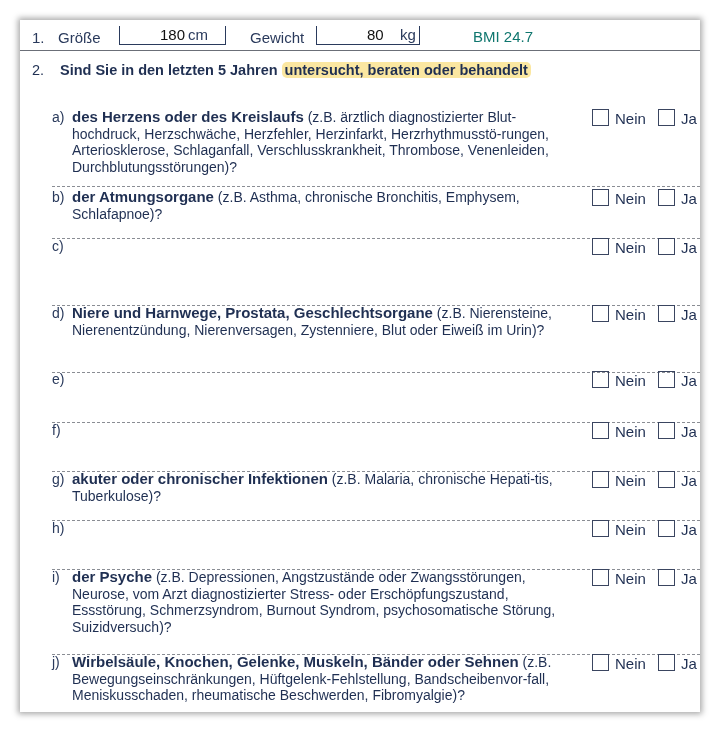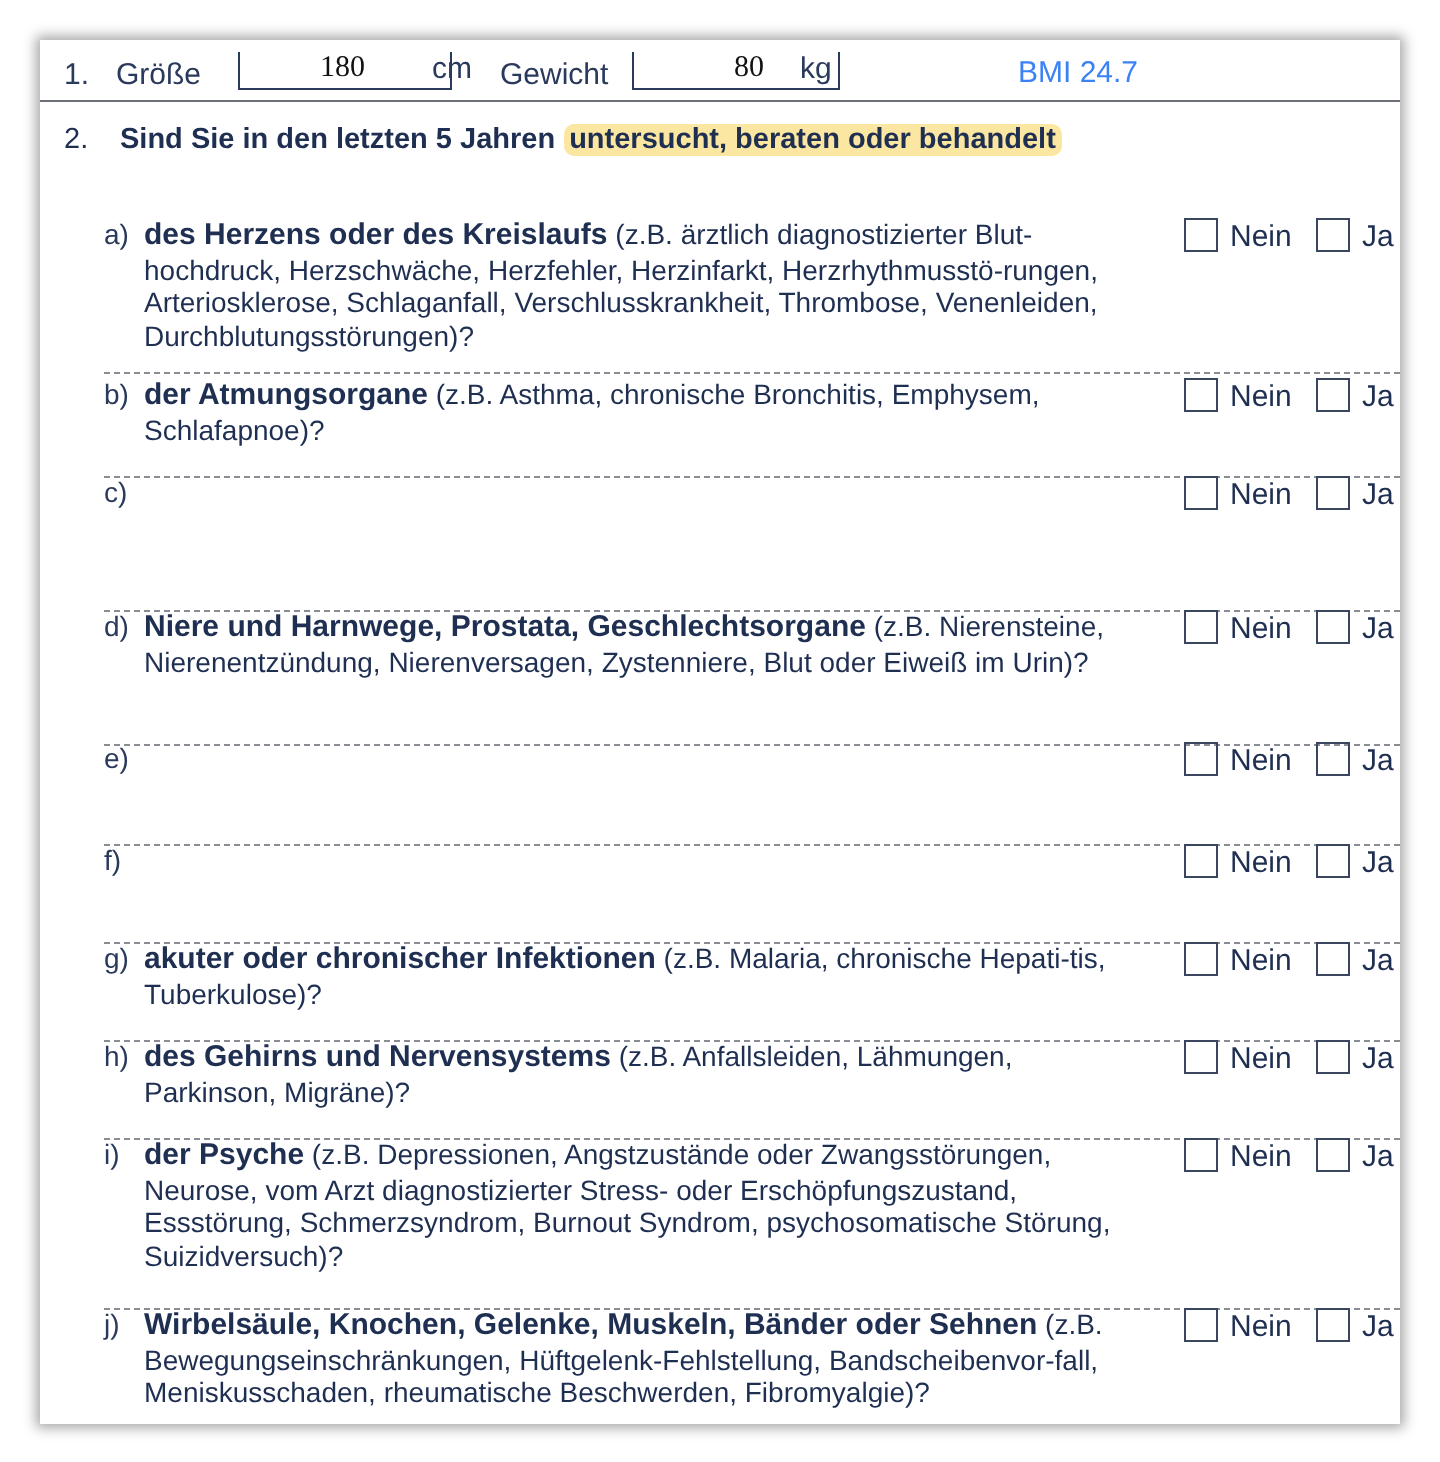--- a/index.html
+++ b/index.html
@@ -1,23 +1,23 @@
 <!DOCTYPE html>
 <html><head>
 <meta charset="utf-8">
 <style>
   html,body{margin:0;padding:0;background:#ffffff;}
   body{width:720px;height:731px;position:relative;overflow:hidden;font-family:"Liberation Sans",sans-serif;color:#1f2f52;}
   .card{position:absolute;left:20px;top:20px;width:680px;height:692px;background:#fff;box-shadow:0 0 6px 2px rgba(0,0,0,0.35);}
   .row1{position:absolute;left:0;top:0;width:680px;height:30px;border-bottom:1.5px solid #6b6f78;font-size:15px;color:#2a3a5c;}
   .row1 span{position:absolute;top:9px;}
   .field{position:absolute;top:6px;height:18px;border-left:1px solid #2a3a5c;border-right:1px solid #2a3a5c;border-bottom:1px solid #2a3a5c;}
-  .field .val{position:absolute;top:0;font-size:15px;color:#111;font-family:Liberation Serif, serif;}
+  .field .val{position:absolute;top:0;font-size:15px;color:#111;font-family:Liberation Sans, sans-serif;}
   .field .unit{position:absolute;top:0;font-size:15px;color:#2a3a5c;}
-  .bmi{color:#3b82f6;font-size:15px;margin-left:36px;}
+  .bmi{color:#0f766e;font-size:15px;}
   .q2{position:absolute;left:12px;top:42px;font-size:14.5px;font-weight:bold;color:#1f2f52;line-height:17px;}
   .q2 .num{position:absolute;left:0;top:0;font-weight:normal;}
   .q2 .txt{position:absolute;left:28px;top:0;width:560px;}
   .hl{background:#fbe7a1;border-radius:5px;padding:0 3px;}
   .item{position:absolute;left:32px;width:648px;font-size:14px;line-height:16.5px;color:#1f2f52;}
   .item .letter{position:absolute;left:0;top:0;color:#2a3a5c;}
   .item .body{position:absolute;left:20px;top:0;width:500px;}
   .item .bold{font-weight:bold;font-size:15px;}
   .item .sep{position:absolute;left:0;width:648px;border-top:1.5px dashed #8a8d94;}
   .cb{position:absolute;width:17px;height:17px;border:1.3px solid #3a4560;box-sizing:border-box;}
@@ -26,21 +26,21 @@
 </head>
 <body>
 
 <div class="card">
 
   <div class="row1">
     <span style="left:12px;">1.</span>
     <span style="left:38px;">Größe</span>
     <div class="field" style="left:99px;width:105px;">
       <span class="val" style="left:40px;">180</span>
-      <span class="unit" style="left:96px;">cm</span>
+      <span class="unit" style="left:68px;">cm</span>
     </div>
     <span style="left:230px;">Gewicht</span>
     <div class="field" style="left:296px;width:102px;">
       <span class="val" style="left:50px;">80</span>
       <span class="unit" style="left:83px;text-align:right;">kg</span>
     </div>
     <span class="bmi" style="left:453px;top:8px;">BMI 24.7</span>
   </div>
 
   <div class="q2">
@@ -106,21 +106,20 @@
         <span class="letter">g)</span>
         <div class="body"><span class="bold">akuter oder chronischer Infektionen</span><span> (z.B. Malaria, chronische Hepati-tis, Tuberkulose)?</span></div>
         <div class="cb" style="left:540px;top:0;"></div>
         <span class="cbl" style="left:563px;top:2px;">Nein</span>
         <div class="cb" style="left:606px;top:0;"></div>
         <span class="cbl" style="left:629px;top:2px;">Ja</span>
         <div class="sep" style="top:49px;"></div>
       </div>
       <div class="item" style="top: 500px; height: 42px;">
         <span class="letter">h)</span>
-        <div class="body"><span class="bold">des Gehirns und Nervensystems</span><span> (z.B. Anfallsleiden, Lähmungen, Parkinson, Migräne)?</span></div>
         <div class="cb" style="left:540px;top:0;"></div>
         <span class="cbl" style="left:563px;top:2px;">Nein</span>
         <div class="cb" style="left:606px;top:0;"></div>
         <span class="cbl" style="left:629px;top:2px;">Ja</span>
         <div class="sep" style="top:49px;"></div>
       </div>
       <div class="item" style="top: 549px; height: 78px;">
         <span class="letter">i)</span>
         <div class="body"><span class="bold">der Psyche</span><span> (z.B. Depressionen, Angstzustände oder Zwangsstörungen, Neurose, vom Arzt diagnostizierter Stress- oder Erschöpfungszustand, Essstörung, Schmerzsyndrom, Burnout Syndrom, psychosomatische Störung, Suizidversuch)?</span></div>
         <div class="cb" style="left:540px;top:0;"></div>

